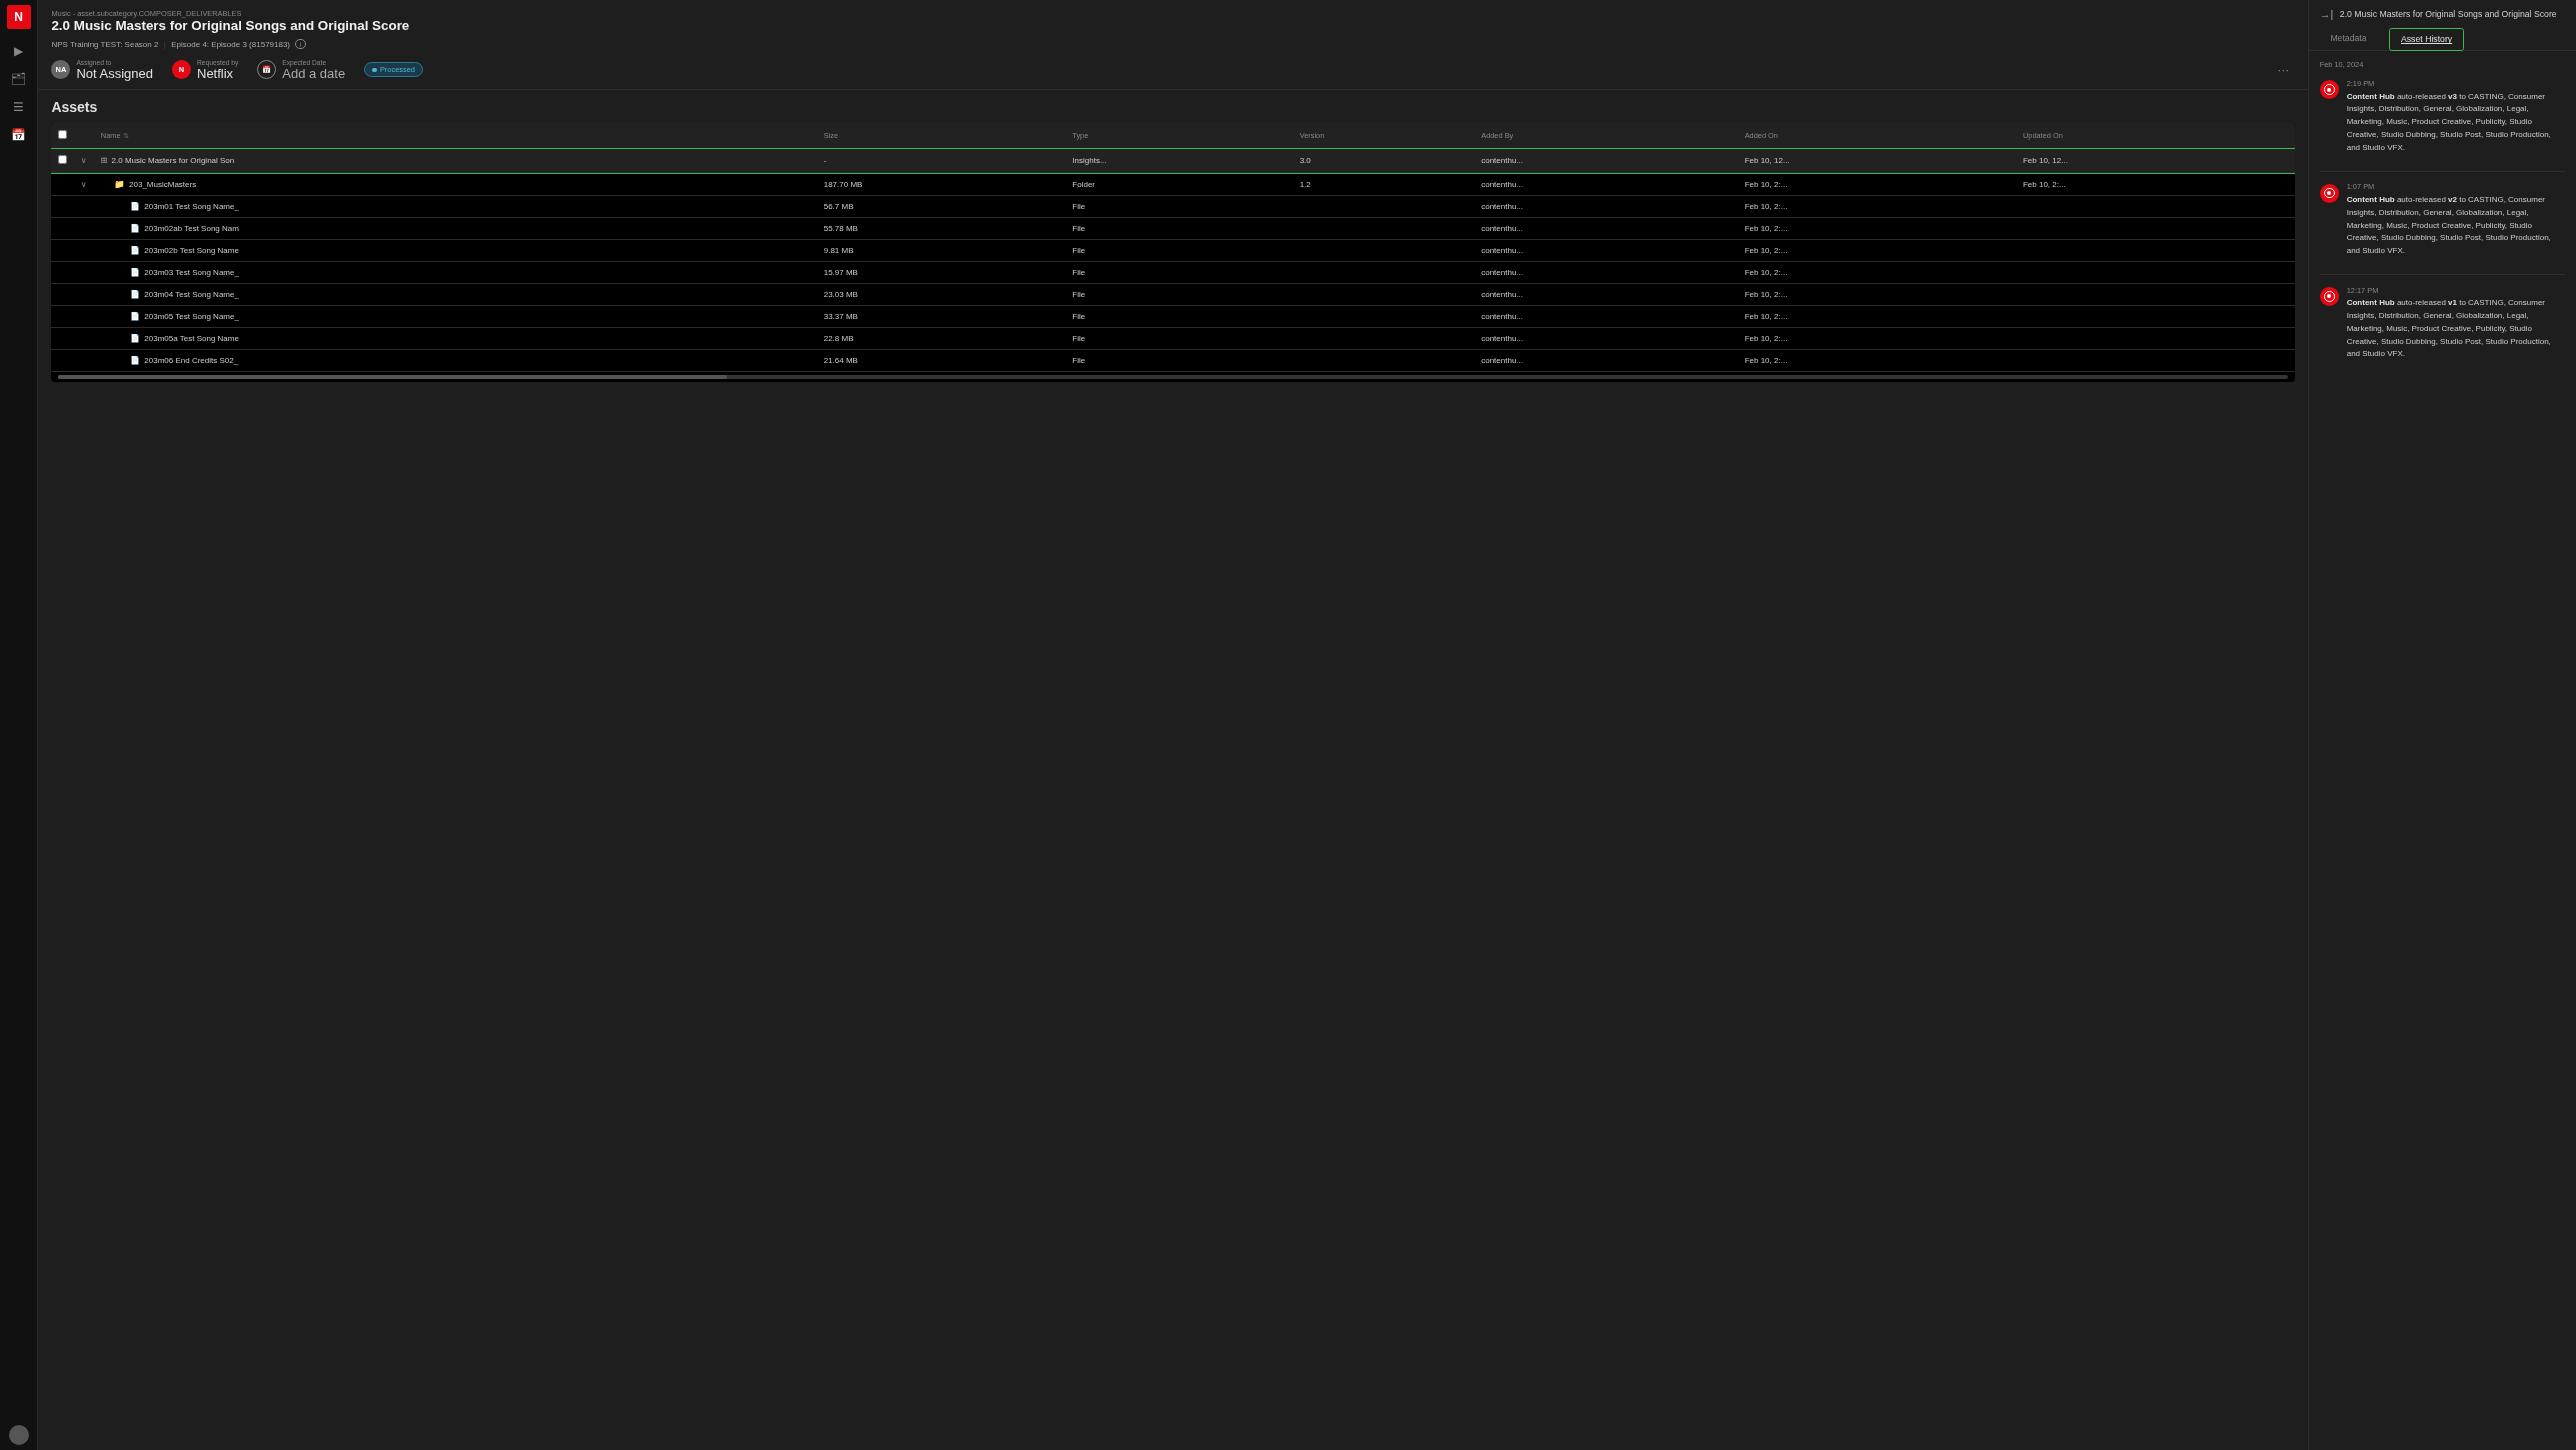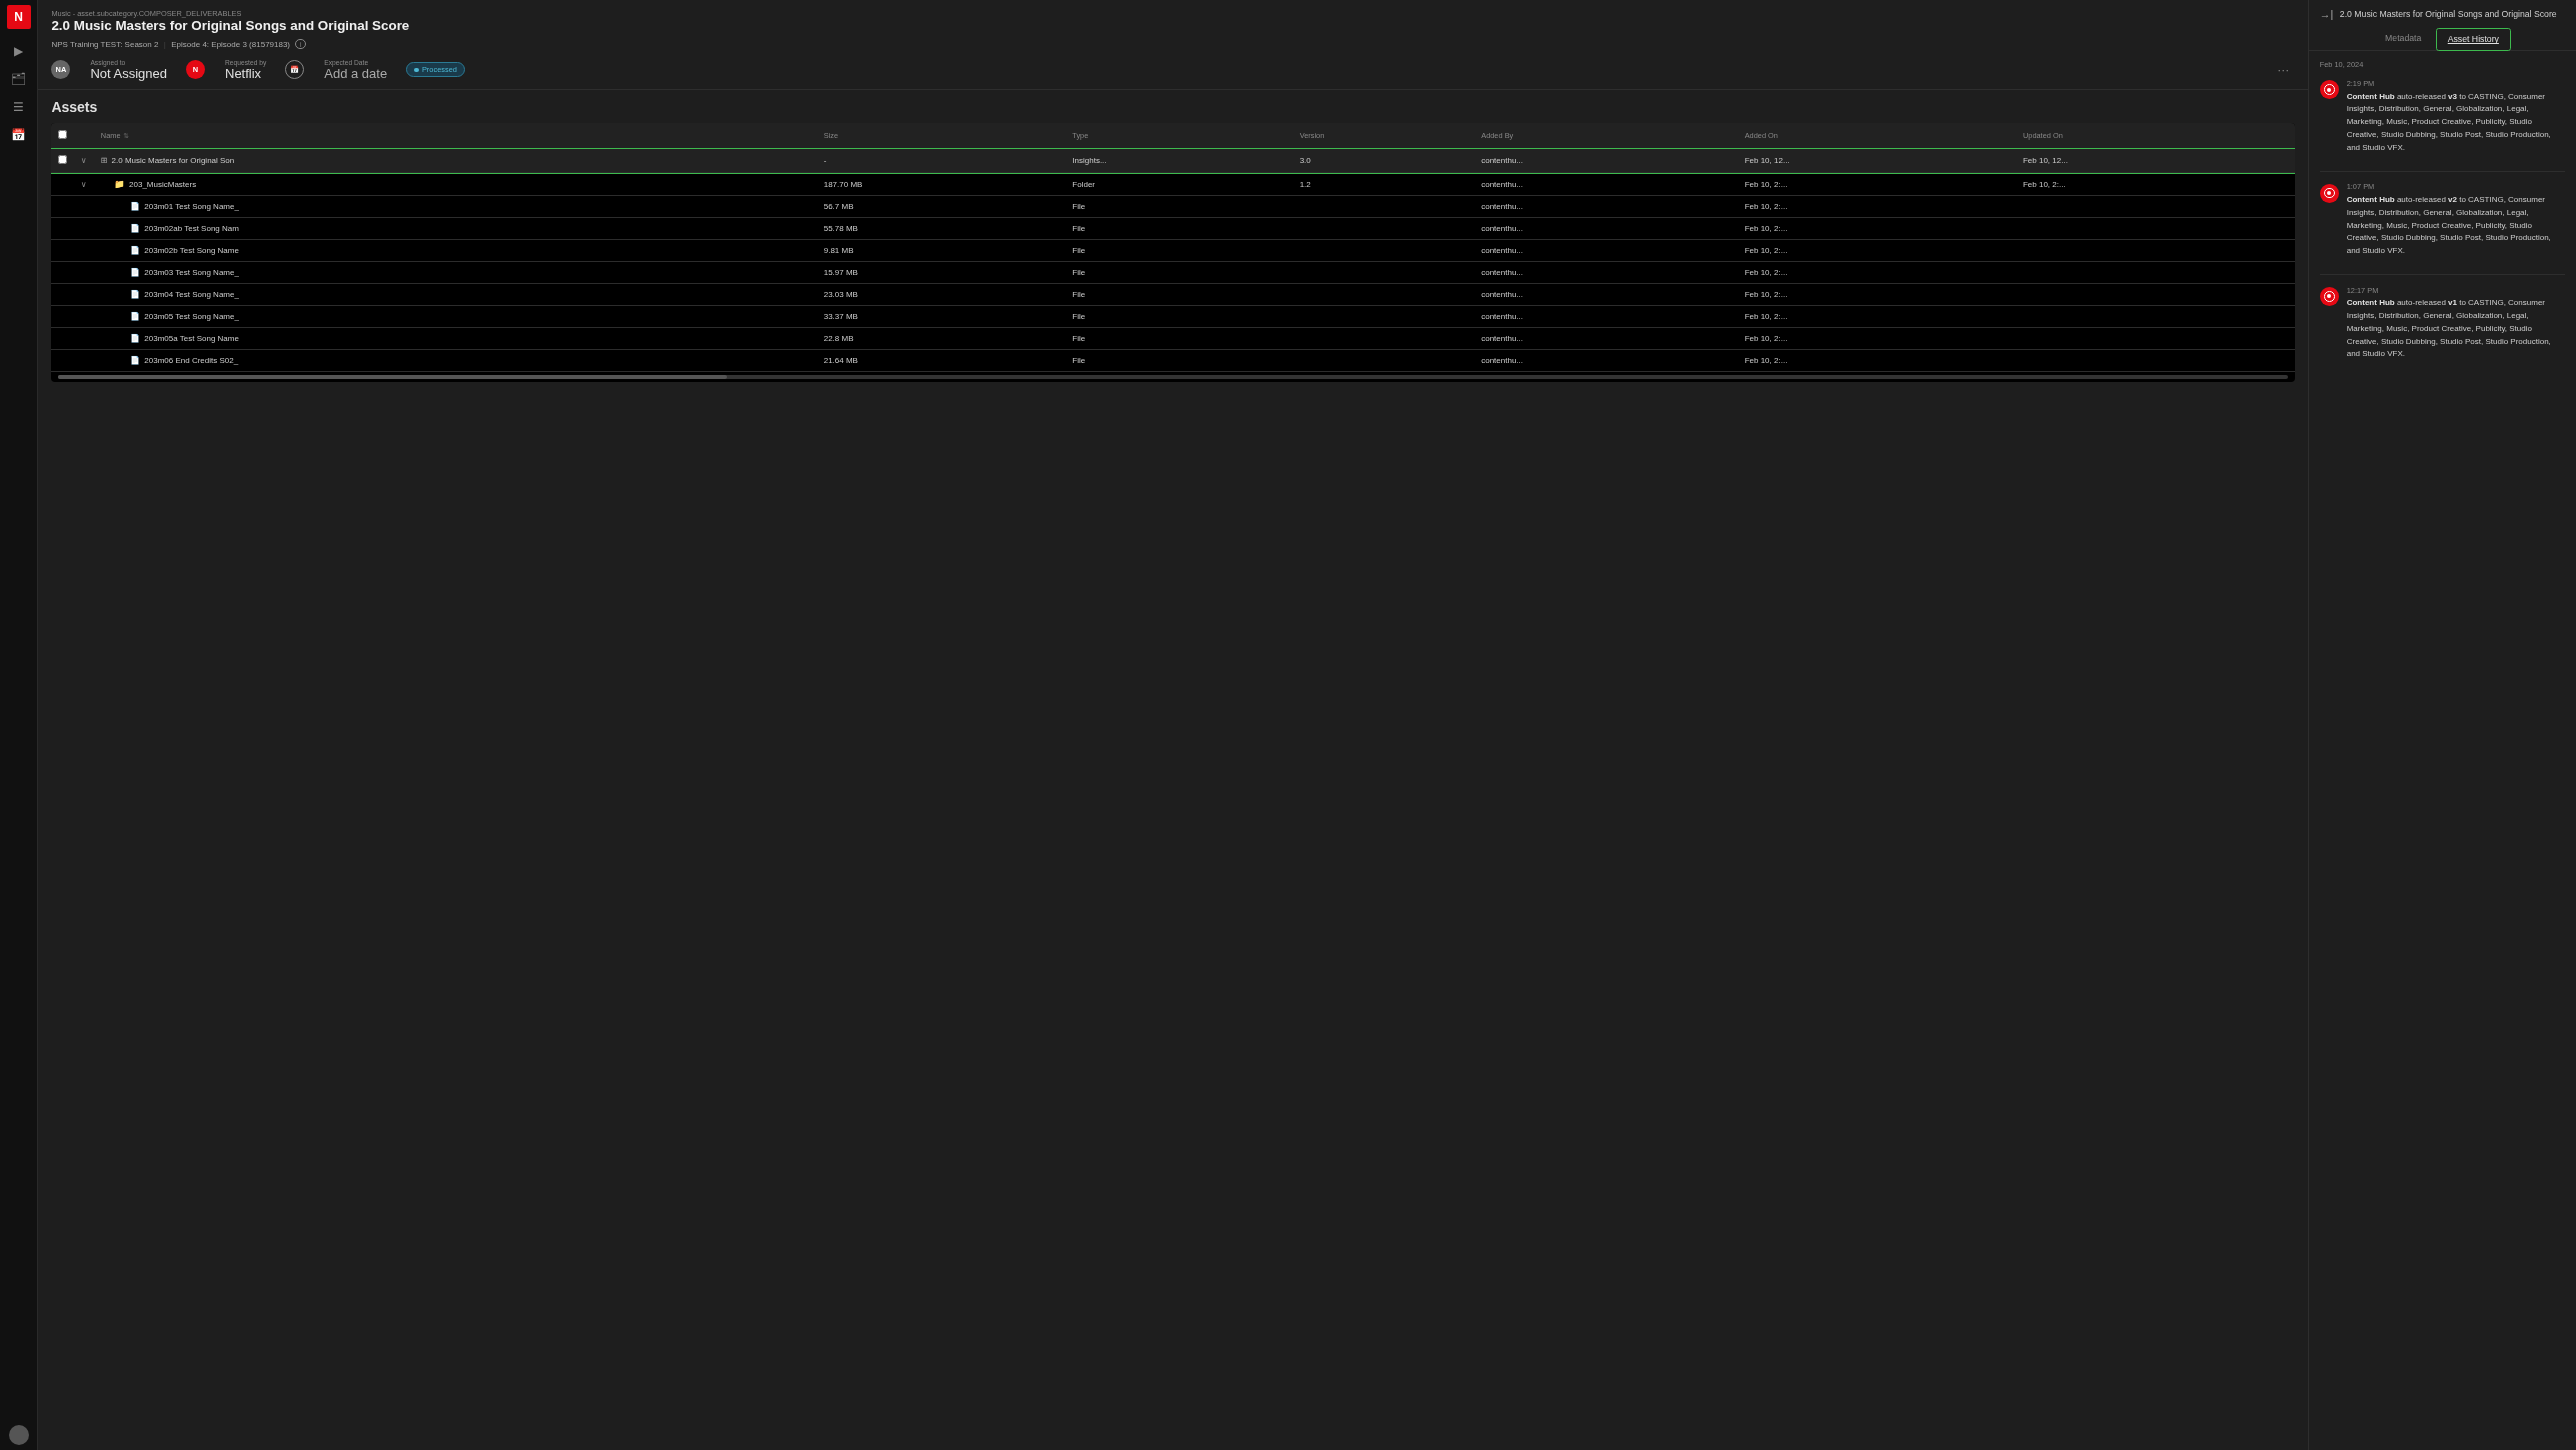--- a/index.html
+++ b/index.html
@@ -115,21 +115,21 @@
     
     .meta-bar {
       display: flex;
       align-items: center;
       gap: 19px;
       padding: 0 0 1.3px 0;
     }
     .meta-item {
       display: flex;
       align-items: center;
-      gap: 20px;
+      gap: 6px;
     }
     .meta-avatar {
       width: 19px;
       height: 19px;
       border-radius: 50%;
       display: flex;
       align-items: center;
       justify-content: center;
       font-size: 7.4px;
       font-weight: 600;
@@ -298,22 +298,21 @@
       color: #aaa;
       font-size: 10.7px;
     }
     .panel-title {
       font-size: 8.7px;
       color: #d0d0d0;
       flex: 1;
     }
     .panel-tabs {
       display: flex;
-      gap: 4px;
-      justify-content: center;
+      gap: 12px;
     }
     .panel-tab {
       padding: 5.4px 10.7px;
       font-size: 8.7px;
       color: #888;
       cursor: pointer;
       border-bottom: 1.3px solid transparent;
     }
     .panel-tab.active {
       color: #e0e0e0;

